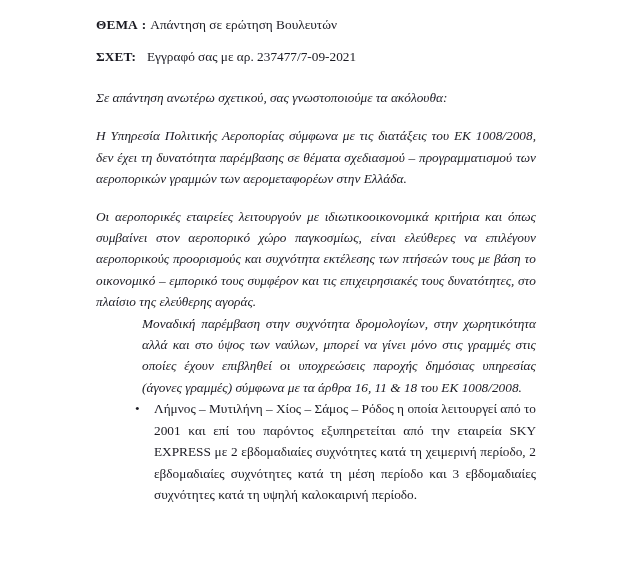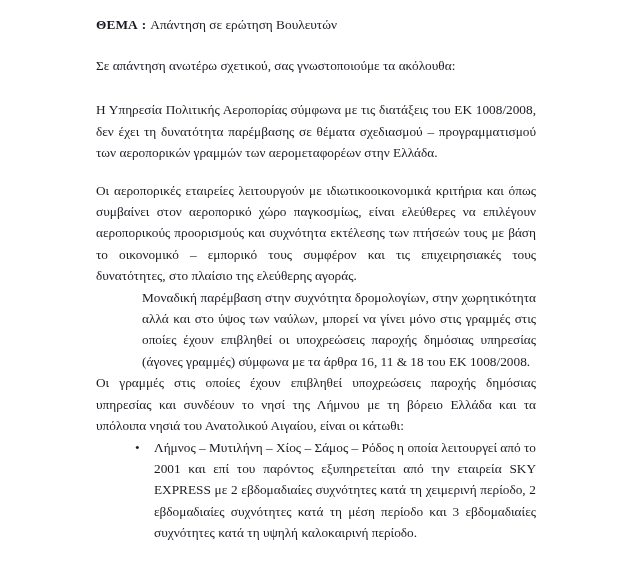--- a/index.html
+++ b/index.html
@@ -50,23 +50,24 @@
   .head-gap-lg { display: inline-block; width: 11px; }
 
   
   .para {
     font-size: 13.3px;
     line-height: 21.4px;
     text-align: justify;
     text-justify: inter-word;
     margin: 0;
     hyphens: none;
+    font-style: italic;
   }
   .para.intro { margin-top: 20px; }
-  .para.block-1 { margin-top: 23px; }
+  .para.block-1 { margin-top: 17px; }
   .para.block-2 { margin-top: 16px; }
   .para.block-3 { margin-top: 0px; margin-left: 46px; }
   .para.block-4 { margin-top: 0px; }
 
   
   .bullet-list {
     margin: 0;
     padding: 0;
     list-style: none;
   }
@@ -89,30 +90,32 @@
 </head>
 <body>
 
 <div class="page">
   <div class="content">
 
     <p class="head-line first">
       <span class="head-label">ΘΕΜΑ</span><span class="head-gap-sm"></span><span class="head-label">:</span><span class="head-gap-sm"></span><span>Απάντηση σε ερώτηση Βουλευτών</span>
     </p>
 
+    <p class="head-line second">
+      <span class="head-label">ΣΧΕΤ:</span><span class="head-gap-lg"></span><span>Εγγραφό σας με αρ. 237477/7-09-2021</span>
+    </p>
 
     <p class="para intro">Σε απάντηση ανωτέρω σχετικού, σας γνωστοποιούμε τα ακόλουθα:</p>
 
     <p class="para block-1">Η Υπηρεσία Πολιτικής Αεροπορίας σύμφωνα με τις διατάξεις του ΕΚ 1008/2008, δεν έχει τη δυνατότητα παρέμβασης σε θέματα σχεδιασμού – προγραμματισμού των αεροπορικών γραμμών των αερομεταφορέων στην Ελλάδα.</p>
 
     <p class="para block-2">Οι αεροπορικές εταιρείες λειτουργούν με ιδιωτικοοικονομικά κριτήρια και όπως συμβαίνει στον αεροπορικό χώρο παγκοσμίως, είναι ελεύθερες να επιλέγουν αεροπορικούς προορισμούς και συχνότητα εκτέλεσης των πτήσεών τους  με βάση το οικονομικό – εμπορικό τους συμφέρον και τις επιχειρησιακές τους δυνατότητες, στο πλαίσιο της ελεύθερης αγοράς.</p>
 
     <p class="para block-3">Μοναδική παρέμβαση στην συχνότητα δρομολογίων, στην χωρητικότητα αλλά και στο ύψος των ναύλων, μπορεί να γίνει μόνο στις γραμμές στις οποίες έχουν επιβληθεί οι υποχρεώσεις παροχής δημόσιας υπηρεσίας (άγονες γραμμές) σύμφωνα με τα άρθρα 16, 11 &amp; 18 του ΕΚ 1008/2008.</p>
 
-    <p class="para block-4">Οι γραμμές στις οποίες έχουν επιβληθεί υποχρεώσεις παροχής δημόσιας υπηρεσίας και συνδέουν το νησί της Λήμνου με τη βόρειο Ελλάδα και τα υπόλοιπα νησιά του Ανατολικού Αιγαίου, είναι οι κάτωθι:</p>
 
     <ul class="bullet-list">
       <li class="bullet-item">
         <span class="bullet-marker">•</span>
         <span>Λήμνος – Μυτιλήνη – Χίος – Σάμος – Ρόδος η οποία λειτουργεί από το 2001 και επί του παρόντος εξυπηρετείται από την εταιρεία SKY EXPRESS με 2 εβδομαδιαίες συχνότητες κατά τη χειμερινή περίοδο, 2 εβδομαδιαίες συχνότητες κατά τη μέση περίοδο και 3 εβδομαδιαίες συχνότητες κατά τη υψηλή καλοκαιρινή περίοδο.</span>
       </li>
     </ul>
 
   </div>
 </div>

